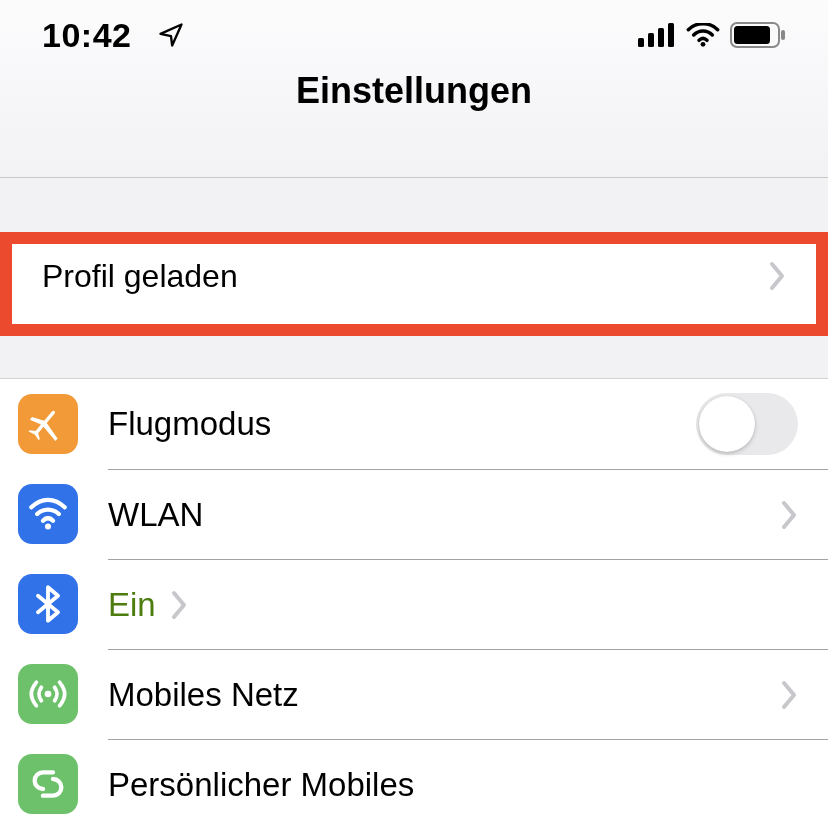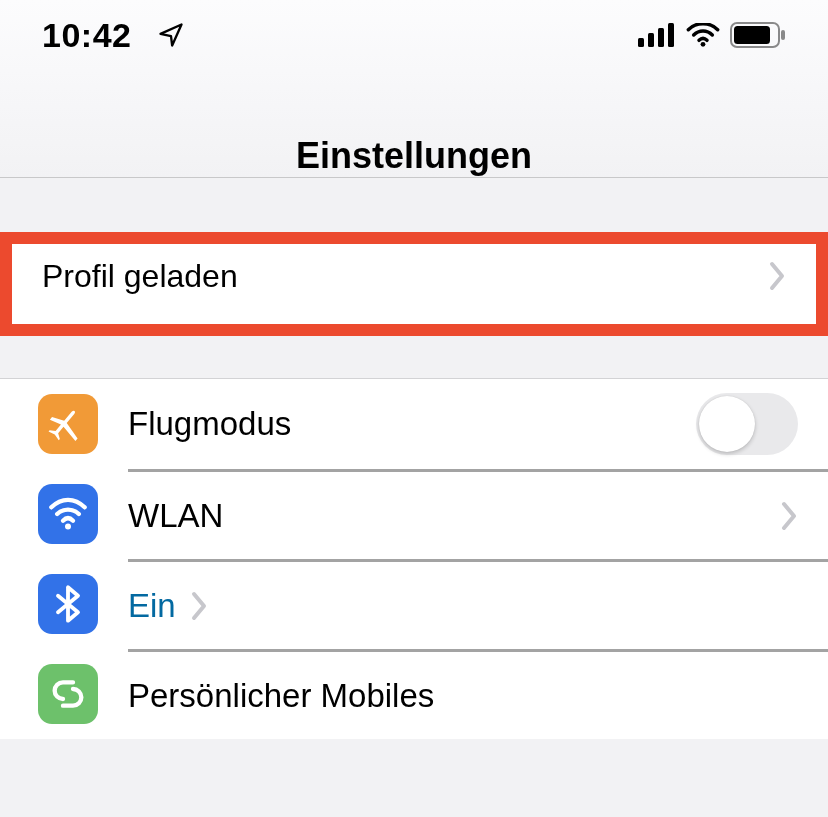--- a/index.html
+++ b/index.html
@@ -23,21 +23,21 @@
   }
   .status-left { display: flex; align-items: center; gap: 26px; }
   .status-time { font-size: 34px; font-weight: 600; letter-spacing: 0.5px; }
   .status-right { display: flex; align-items: center; gap: 10px; }
   .status-right svg, .status-left svg { display: block; }
 
   
   .page-title-wrap {
     height: 108px;
     display: flex;
-    align-items: flex-end;
+    align-items: flex-start;
     justify-content: center;
     background: linear-gradient(#f8f8fa,#f2f2f4);
     border-bottom: 1px solid #c8c8c9;
   }
   .page-title { font-size: 36px; font-weight: 700; }
 
   
   .highlight-wrap {
     margin-top: 54px;
     padding: 0;
@@ -57,43 +57,43 @@
 
   
   .settings-group {
     margin-top: 42px;
     background: #fff;
     border-top: 1px solid #d3d3d5;
   }
   .settings-row {
     display: flex;
     align-items: center;
-    padding-left: 38px;
+    padding-left: 18px;
     min-height: 90px;
   }
-  .settings-row + .settings-row .row-main { border-top: 3px solid #a3a3a3; }
+  .settings-row + .settings-row .row-main { border-top: 1px solid #a3a3a3; }
   .row-icon {
     width: 60px; height: 60px;
     border-radius: 14px;
     display: flex; align-items: center; justify-content: center;
     flex-shrink: 0;
     margin-right: 30px;
   }
   .row-icon svg { display:block; }
   .row-main {
     flex: 1;
     height: 90px;
     display: flex;
     align-items: center;
     justify-content: space-between;
     padding-right: 30px;
   }
   .row-label { font-size: 33px; font-weight: 400; }
   .row-trail { display:flex; align-items:center; gap:14px; }
-  .row-value { font-size: 33px; color: #0369a1; }
+  .row-value { font-size: 33px; color: #4d7c0f; }
 
   .icn-airplane { background:#f19a37; }
   .icn-wifi     { background:#3272e8; }
   .icn-bt       { background:#3272e8; }
   .icn-cell     { background:#6dc16b; }
   .icn-hotspot  { background:#6dc16b; }
 
   
   .chev { width:18px; height:30px; }
   .chev path { stroke:#c7c7cc; stroke-width:4; fill:none; stroke-linecap:round; stroke-linejoin:round; }
@@ -213,20 +213,40 @@
     <div class="row-main">
       <div class="row-trail">
         <span class="row-value">Ein</span>
         <svg class="chev" viewBox="0 0 18 30">
             <path d="M4 3 L14 15 L4 27"></path>
           </svg>
       </div>
     </div>
   </div>
 
+  <div class="settings-row">
+    <div class="row-icon icn-cell">
+      <svg width="40" height="40" viewBox="0 0 24 24">
+        <path d="M5 5 C1 10 1 14 5 19" fill="none" stroke="#fff" stroke-width="2.3" stroke-linecap="round"></path>
+        <path d="M8 8 C6 11 6 13 8 16" fill="none" stroke="#fff" stroke-width="2.3" stroke-linecap="round"></path>
+        <path d="M19 5 C23 10 23 14 19 19" fill="none" stroke="#fff" stroke-width="2.3" stroke-linecap="round"></path>
+        <path d="M16 8 C18 11 18 13 16 16" fill="none" stroke="#fff" stroke-width="2.3" stroke-linecap="round"></path>
+        <circle cx="12" cy="12" r="2" fill="#fff"></circle>
+      </svg>
+    </div>
+    <div class="row-main">
+      <span class="row-label">Mobiles Netz</span>
+      <div class="row-trail">
+        <span class="row-value"></span>
+        <svg class="chev" viewBox="0 0 18 30">
+            <path d="M4 3 L14 15 L4 27"></path>
+          </svg>
+      </div>
+    </div>
+  </div>
 
   <div class="settings-row">
     <div class="row-icon icn-hotspot">
       <svg width="40" height="40" viewBox="0 0 24 24">
         <path d="M9 15 A5 5 0 1 1 9 5 L15 5" fill="none" stroke="#fff" stroke-width="2.6" stroke-linecap="round"></path>
         <path d="M15 9 A5 5 0 1 1 15 19 L9 19" fill="none" stroke="#fff" stroke-width="2.6" stroke-linecap="round"></path>
       </svg>
     </div>
     <div class="row-main" style="border-bottom:none">
       <span class="row-label">Persönlicher Mobiles</span>

